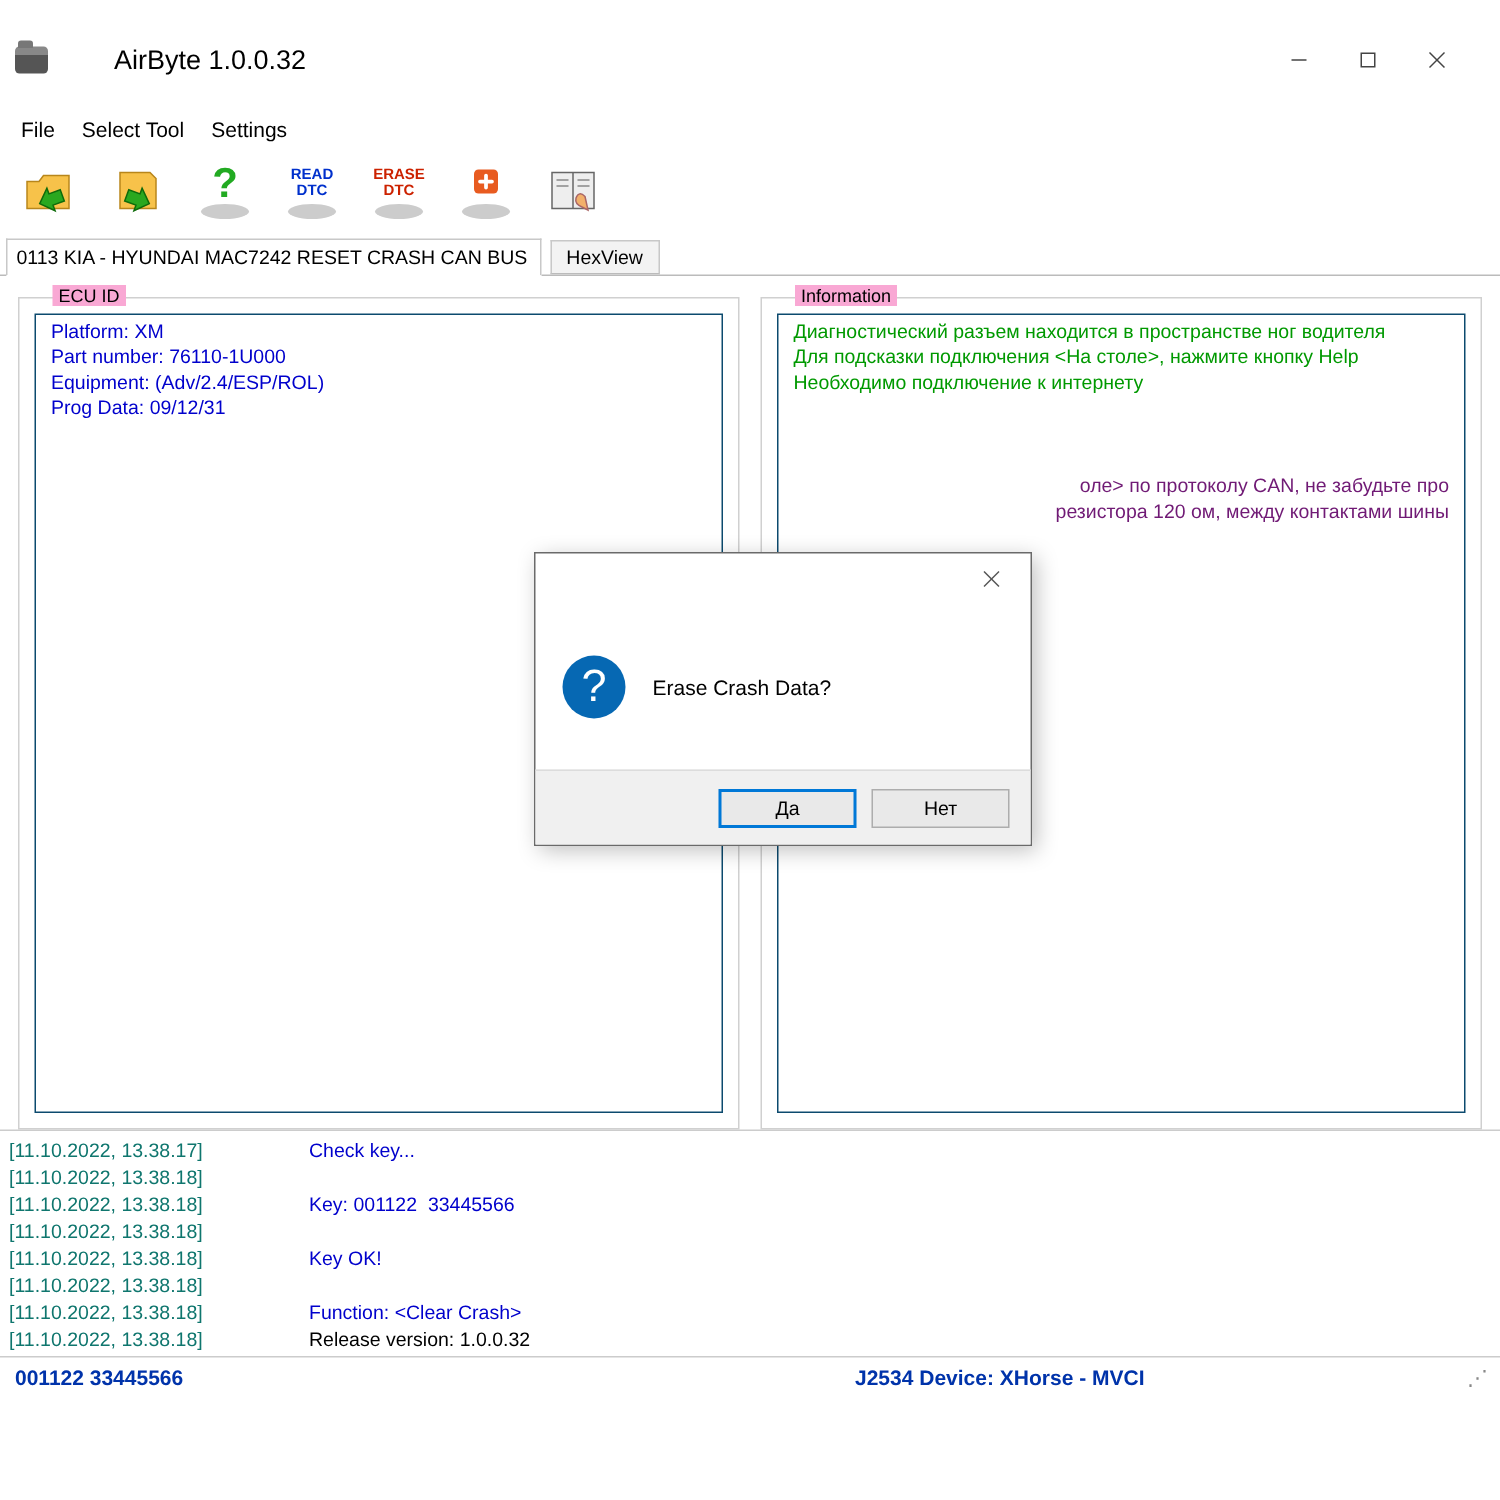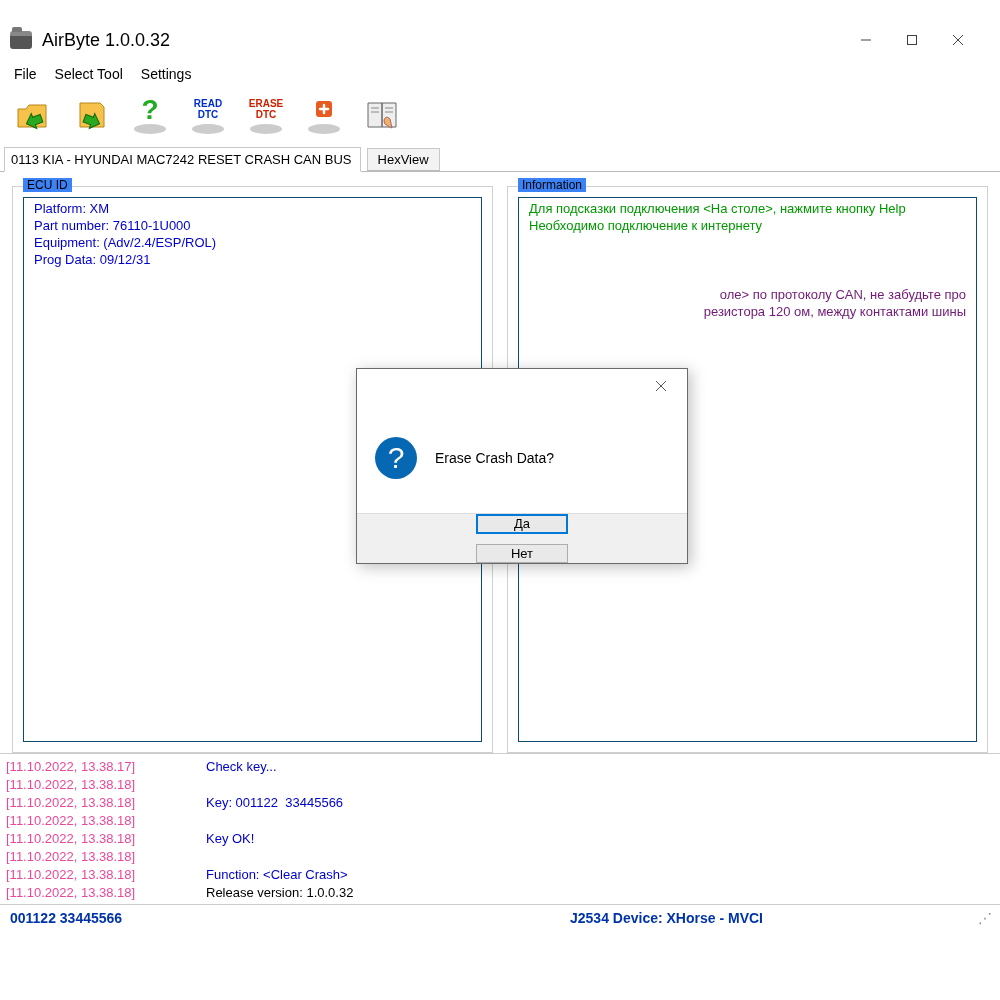--- a/index.html
+++ b/index.html
@@ -1,54 +1,54 @@
 <!DOCTYPE html>
 <html><head>
 <meta charset="utf-8">
 <style>
   * { box-sizing: border-box; margin: 0; padding: 0; }
   body { font-family: "Segoe UI", Tahoma, sans-serif; font-size: 13px; background: #fff; color: #000; width: 1000px; height: 1000px; overflow: hidden; position: relative; }
   .window { position: absolute; top: 20px; left: 0; width: 1000px; height: 910px; background: #fff; display: flex; flex-direction: column; }
-  .titlebar { display: flex; align-items: center; height: 40px; padding: 0 19px 0 10px; }
+  .titlebar { display: flex; align-items: center; height: 40px; padding: 0 19px 0 10px; gap: 34px; }
   .titlebar-icon { width: 22px; height: 18px; margin-right: 10px; border-radius: 3px; background: linear-gradient(#888 0 30%, #555 30% 100%); position: relative; }
   .titlebar-icon:before { content: ""; position: absolute; top: -4px; left: 2px; width: 10px; height: 5px; background: #777; border-radius: 2px 2px 0 0; }
   .title-text { font-size: 18px; font-weight: 400; }
   .winbtns { margin-left: auto; display: flex; }
   .winbt { width: 46px; height: 32px; display: flex; align-items: center; justify-content: center; color: #555; }
   .winbt svg { width: 12px; height: 12px; }
   .menubar { display: flex; gap: 18px; padding: 6px 12px 6px 14px; font-size: 14px; }
-  .menu-item { cursor: default; }
+  .menu-item { cursor: default; margin-top: 12px; }
   .toolbar { display: flex; align-items: center; padding: 2px 6px 4px 6px; gap: 2px; background: #fff; }
   .tbtn { width: 56px; height: 50px; display: flex; align-items: center; justify-content: center; }
   .tab-row { display: flex; align-items: flex-end; border-bottom: 1px solid #bbb; padding-left: 4px; height: 28px; gap: 4px; }
   .tab-info { font-size: 13px; padding: 4px 8px 4px 6px; border: 1px solid #c8c8c8; border-bottom: 1px solid #fff; background: #fff; margin-bottom: -1px; }
   .tab-hex { font-size: 13px; padding: 3px 10px; border: 1px solid #c8c8c8; border-bottom: 1px solid #bbb; background: #f3f3f3; margin-left: 2px; }
   .panels { display: flex; gap: 14px; padding: 14px 12px 0 12px; flex: 1 1 auto; min-height: 0; }
   .group { flex: 1; border: 1px solid #d0d0d0; position: relative; padding: 10px 10px 10px 10px; min-width: 0; display: flex; flex-direction: column; }
-  .group-label { position: absolute; top: -9px; left: 10px; background: #3b82f6; padding: 0 4px; font-size: 12px; }
+  .group-label { position: absolute; top: -9px; left: 22px; background: #f9a8d4; padding: 0 4px; font-size: 12px; }
   .innerbox { border: 1px solid #0c4a6e; background: #fff; padding: 2px 10px; font-size: 13px; line-height: 17px; flex: 1; overflow: hidden; }
   .ecuid-text { color: #0000cc; }
   .info-green { color: #009900; }
   .info-purple { color: #701a75; }
   .log { border-top: 1px solid #ccc; max-height: 170px; overflow: hidden; font-size: 13px; padding: 4px 6px 2px 6px; line-height: 18px; }
   .log-row { white-space: pre; }
-  .ts { display: inline-block; width: 200px; color: #ec4899; }
+  .ts { display: inline-block; width: 200px; color: #0f766e; }
   .msg-blue { color: #0000cc; }
   .statusbar { border-top: 1px solid #ccc; height: 26px; display: flex; align-items: center; font-size: 14px; font-weight: 700; color: #0033aa; padding: 0 10px; }
   .status-left { flex: 0 0 560px; }
   .status-right { }
   .status-grip { margin-left: auto; color: #888; font-weight: 400; letter-spacing: -2px; }
   
   .dialog { position: absolute; top: 368px; left: 356px; width: 332px; height: 196px; background: #fff; border: 1px solid #6a6a6a; box-shadow: 3px 3px 14px rgba(0,0,0,.25); display: flex; flex-direction: column; }
   .dlg-title { height: 34px; display: flex; align-items: center; justify-content: flex-end; padding-right: 6px; }
   .dlg-close { width: 40px; height: 28px; display: flex; align-items: center; justify-content: center; color: #555; }
   .dlg-body { flex: 1; display: flex; align-items: center; padding: 0 18px; gap: 18px; }
   .q-icon { width: 42px; height: 42px; border-radius: 50%; background: #0668b3; color: #fff; display: flex; align-items: center; justify-content: center; font-size: 30px; font-weight: 400; }
   .dlg-msg { font-size: 14px; }
-  .dlg-btns { background: #f0f0f0; height: 50px; display: flex; align-items: center; justify-content: flex-end; gap: 10px; padding: 0 14px; border-top: 1px solid #dcdcdc; flex-direction: column; }
+  .dlg-btns { background: #f0f0f0; height: 50px; display: flex; align-items: center; justify-content: flex-end; gap: 10px; padding: 0 14px; border-top: 1px solid #dcdcdc; }
   .dlg-btn { width: 92px; height: 26px; background: #e9e9e9; border: 1px solid #adadad; font-size: 13px; display: flex; align-items: center; justify-content: center; cursor: default; }
   .dlg-btn.primary { border: 2px solid #0078d7; }
   
   .ic { width: 44px; height: 44px; }
 </style>
 </head>
 <body>
 
 <div class="window">
 
@@ -144,20 +144,21 @@
       <div class="innerbox">
         <div class="ecuid-text">Platform: XM</div>
         <div class="ecuid-text">Part number: 76110-1U000</div>
         <div class="ecuid-text">Equipment: (Adv/2.4/ESP/ROL)</div>
         <div class="ecuid-text">Prog Data: 09/12/31</div>
       </div>
     </div>
     <div class="group">
       <div class="group-label">Information</div>
       <div class="innerbox">
+        <div class="info-green">Диагностический разъем находится в пространстве ног водителя</div>
         <div class="info-green">Для подсказки подключения &lt;На столе&gt;, нажмите кнопку Help</div>
         <div class="info-green">Необходимо подключение к интернету</div>
         <div style="height:52px"></div>
         <div class="info-purple" style="text-align:right">оле&gt; по протоколу CAN, не забудьте про</div>
         <div class="info-purple" style="text-align:right">резистора 120 ом, между контактами шины</div>
       </div>
     </div>
   </div>
 
   <div class="log" id="logbox">

